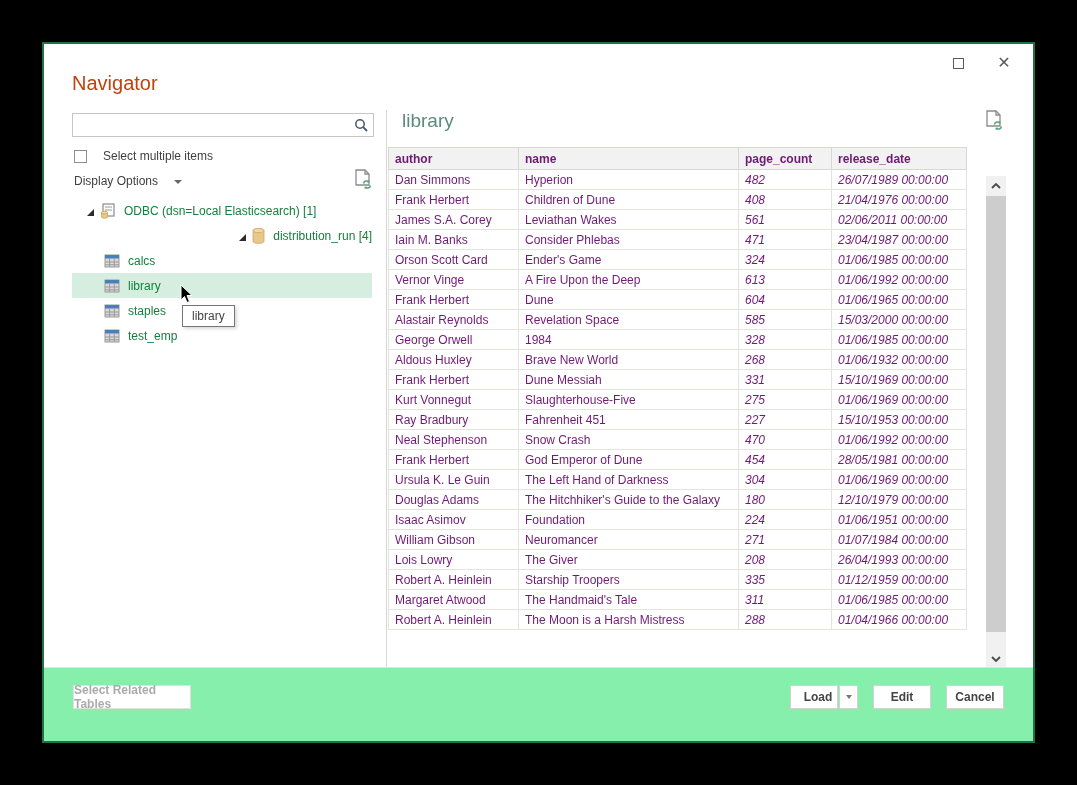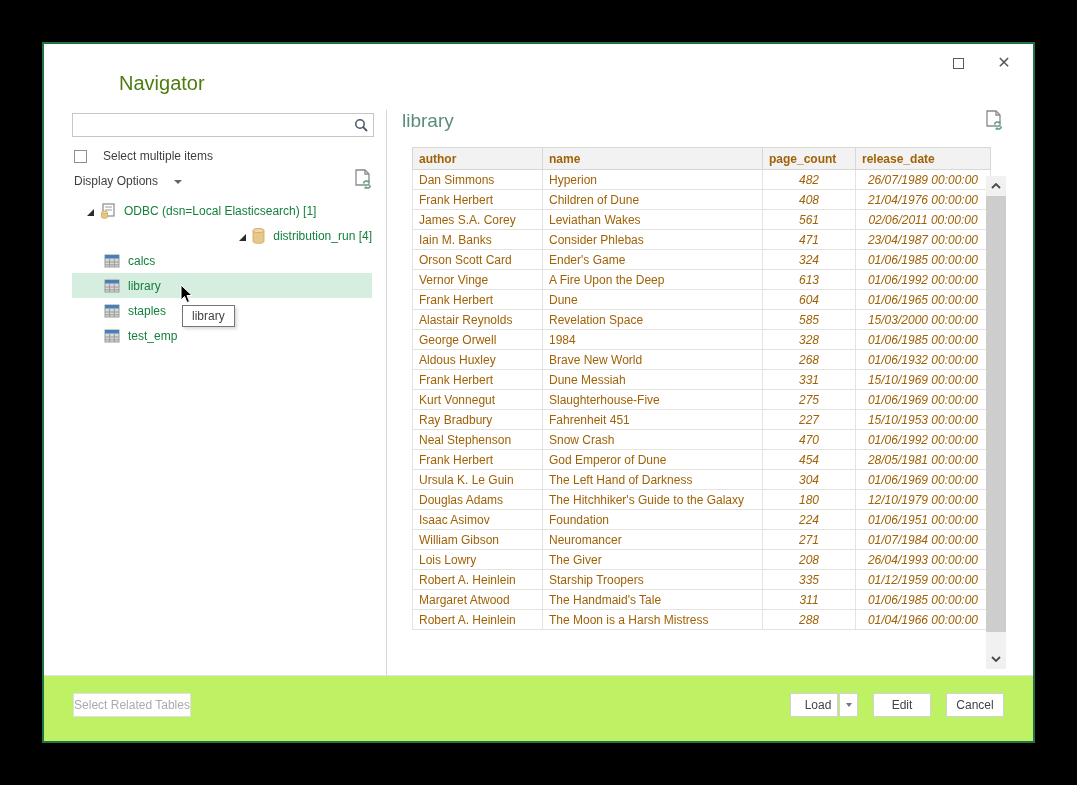--- a/index.html
+++ b/index.html
@@ -7,21 +7,21 @@
               font-family:"Liberation Sans", sans-serif; }
   .dialog { position:absolute; left:42px; top:42px; width:993px; height:701px;
             background:#fff; border:2px solid #217346; }
 
   
   .win-controls { position:absolute; top:8px; right:16px; display:flex; gap:20px; align-items:center; }
   .win-btn { width:26px; height:22px; display:flex; align-items:center; justify-content:center; cursor:default; }
   .max-glyph { width:11px; height:11px; border:1px solid #5a5a5a; }
   .close-glyph { font-size:16px; color:#5a5a5a; line-height:1; }
 
-  .page-title { position:absolute; left:28px; top:28px; font-size:20px; color:#4d7c0f;margin-left:47px; }
+  .page-title { position:absolute; left:28px; top:28px; font-size:20px; color:#c2410c; }
 
   
   .search-box { position:absolute; left:28px; top:69px; width:302px; height:24px;
                 border:1px solid #c6c6c6; background:#fff; display:flex; align-items:center; }
   .search-input { flex:1; border:none; outline:none; font-size:12px; padding:0 6px;
                   font-family:"Liberation Sans",sans-serif; color:#444; }
   .search-icon { width:24px; display:flex; align-items:center; justify-content:center; }
 
   .check-row { position:absolute; left:30px; top:105px; display:flex; align-items:center; gap:16px; }
   .checkbox { width:13px; height:13px; border:1px solid #8f8f8f; background:#fff; }
@@ -41,43 +41,43 @@
   .lvl1 { padding-left:14px; } .lvl1 .expander { margin-right:5px; }
   .lvl2 { padding-left:32px;justify-content:flex-end; } .lvl2 .expander { margin-right:5px; }
   .lvl3 { padding-left:32px; }
   .tree-icon { margin-right:8px; display:inline-flex; flex:0 0 auto; }
 
   
   .pane-divider { position:absolute; left:342px; top:66px; width:1px; height:566px; background:#d6d6d6; }
 
   
   .preview-title { position:absolute; left:358px; top:66px; font-size:19px; color:#5a8c7b; }
-  .preview-table { position:absolute; left:368px; top:103px; border-collapse:collapse;
-                   font-size:12px; color:#a16207; table-layout:fixed; }
+  .preview-table { position:absolute; left:344px; top:103px; border-collapse:collapse;
+                   font-size:12px; color:#701a75; table-layout:fixed; }
   .preview-table th { background:#f2f2f2; font-weight:bold; text-align:left; height:22px;
                       padding:0 6px; border:1px solid #d9d7d2; }
   .preview-table td { height:20px; padding:0 6px; border:1px solid #e5e3de; background:#fff;
                       overflow:hidden; white-space:nowrap; }
-  .preview-table td.num { text-align:center; font-style:italic; }
+  .preview-table td.num { text-align:left; font-style:italic; }
 
   
   .scrollbar { position:absolute; left:942px; top:132px; width:20px; height:493px; background:#f1f1f1; }
   .scroll-up, .scroll-down { position:absolute; left:0; width:20px; height:20px;
                              display:flex; align-items:center; justify-content:center; }
   .scroll-up { top:0; } .scroll-down { bottom:0; }
   .scroll-thumb { position:absolute; left:0; top:20px; width:20px; height:436px; background:#cdcdcd; }
 
   
   .tooltip { position:absolute; left:138px; top:261px; background:#fff; border:1px solid #767676;
              font-size:12px; color:#444; padding:3px 9px; box-shadow:2px 2px 3px rgba(0,0,0,0.15); }
   .cursor { position:absolute; left:136px; top:240px; }
 
   
-  .footer { position:absolute; left:0; bottom:0; width:100%; height:66px; background:#bef264;
-            border-top:1px solid #e2e2e2; }
+  .footer { position:absolute; left:0; bottom:0; width:100%; height:74px; background:#86efac;
+            border-top:1px solid #e2e2e2;font-weight:bold; }
   .btn { position:absolute; top:17px; height:24px; background:#fff; border:1px solid #d2d2d2;
          color:#444; font-size:12px; display:flex; align-items:center; justify-content:center; }
   .btn.disabled { color:#ababab; border-color:#e0e0e0; }
   .btn-select-related { left:29px; width:118px; }
   .btn-load { left:746px; width:48px;padding-left:8px; }
   .btn-load-arrow { left:795px; width:19px; }
   .btn-edit { left:829px; width:58px; }
   .btn-cancel { left:902px; width:58px; }
   .mini-caret { width:0; height:0; border-left:3.5px solid transparent; border-right:3.5px solid transparent;
                 border-top:4px solid #777; }

